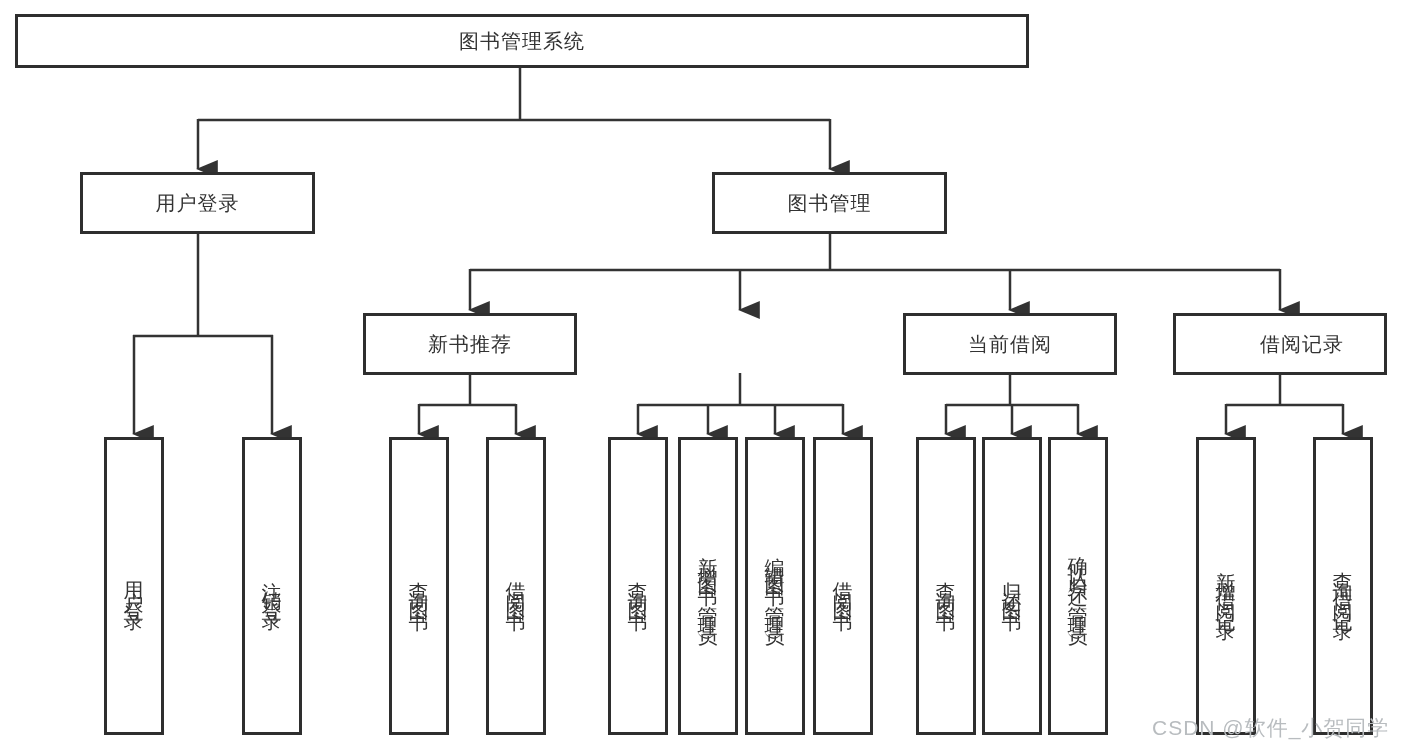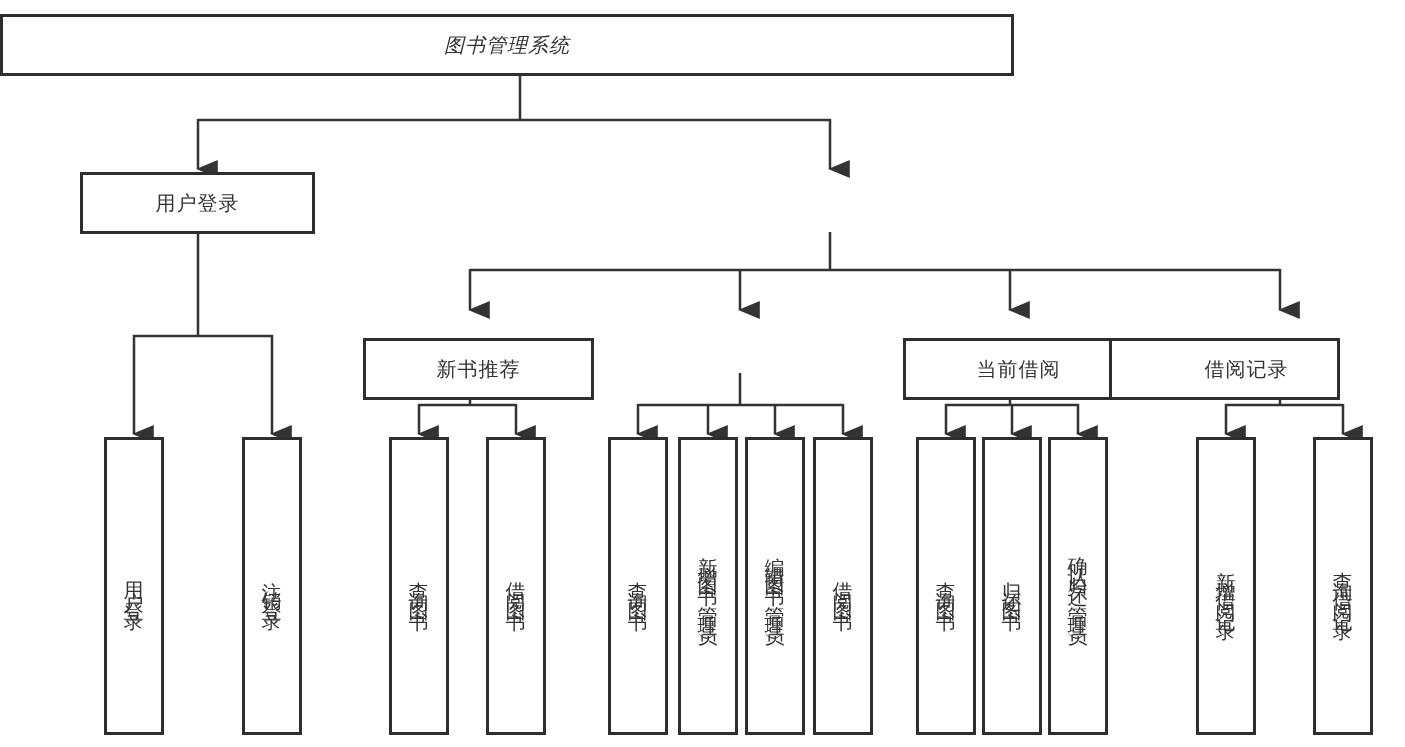--- a/index.html
+++ b/index.html
@@ -23,29 +23,29 @@
     box-sizing:border-box;
     border:3px solid var(--box-border);
     background:#fff;
     display:flex;
     align-items:center;
     justify-content:center;
     color:var(--text);
     z-index:2;
   }
   .node-h{font-size:20px;letter-spacing:1px;}
-  .node-root{left:0;top:14px;width:1014px;height:62px;font-style:italic;}
+  .node-root{left:15px;top:14px;width:1014px;height:54px;}
   .node-l2{height:62px;top:172px;width:235px;}
   .n-login{left:80px;}
   .n-bookmgmt{left:712px;}
-  .node-l3{height:62px;top:313px;width:231px;margin-top:25px;}
+  .node-l3{height:62px;top:313px;width:214px;}
   .n-newbook{left:363px;}
   .n-bookborrow{left:633px;}
   .n-current{left:903px;align-items:center;}
-  .n-records{left:1109px;padding-left:44px;}
+  .n-records{left:1173px;padding-left:44px;}
   .leaf{
     top:437px;height:298px;width:60px;
     font-size:20px;
   }
   .leaf .vtext{
     writing-mode:vertical-rl;
     text-orientation:mixed;
     letter-spacing:10px;
     line-height:1;
     white-space:nowrap;
@@ -122,20 +122,23 @@
     </g>
   </svg>
 
   <div class="node node-h node-root">
     <span>图书管理系统</span>
   </div>
 
   <div class="node node-h node-l2 n-login">
     <span>用户登录</span>
   </div>
+  <div class="node node-h node-l2 n-bookmgmt">
+    <span>图书管理</span>
+  </div>
 
   <div class="node node-h node-l3 n-newbook">
     <span>新书推荐</span>
   </div>
   <div class="node node-h node-l3 n-current">
     <span>当前借阅</span>
   </div>
   <div class="node node-h node-l3 n-records">
     <span>借阅记录</span>
   </div>
@@ -173,13 +176,14 @@
   <div class="node leaf lf11">
     <span class="vtext">确认归还（管理员）</span>
   </div>
   <div class="node leaf lf12">
     <span class="vtext">新增借阅记录</span>
   </div>
   <div class="node leaf lf13">
     <span class="vtext">查询借阅记录</span>
   </div>
 
+  <div class="watermark">CSDN @软件_小贺同学</div>
 </div>
 
 </body></html>

